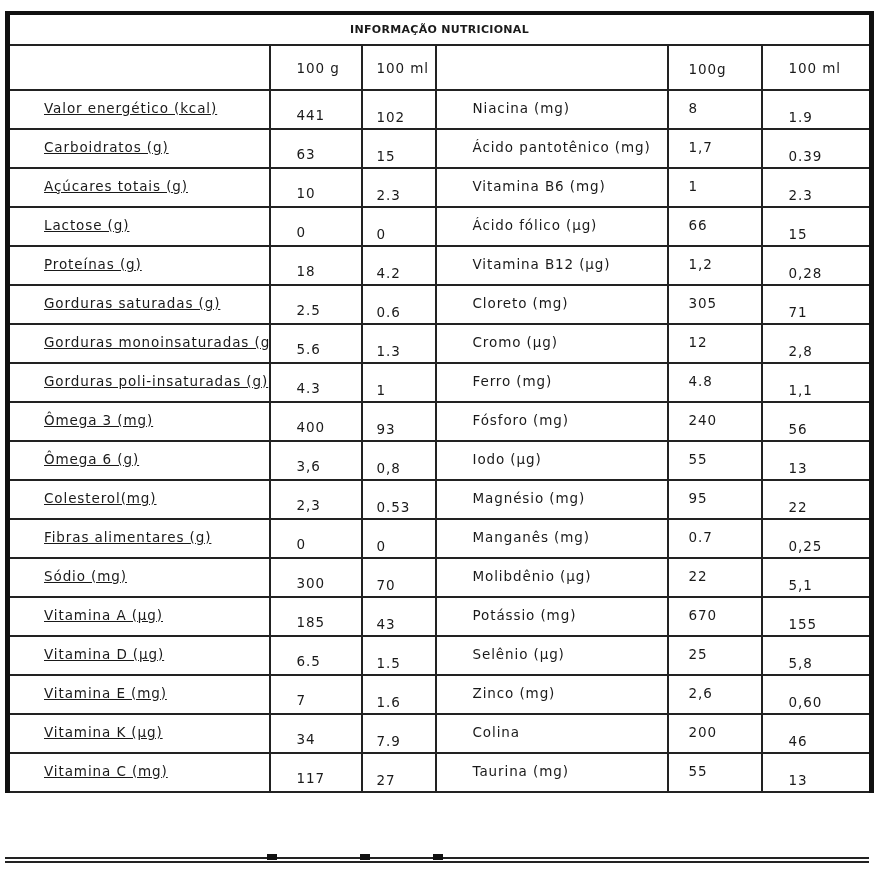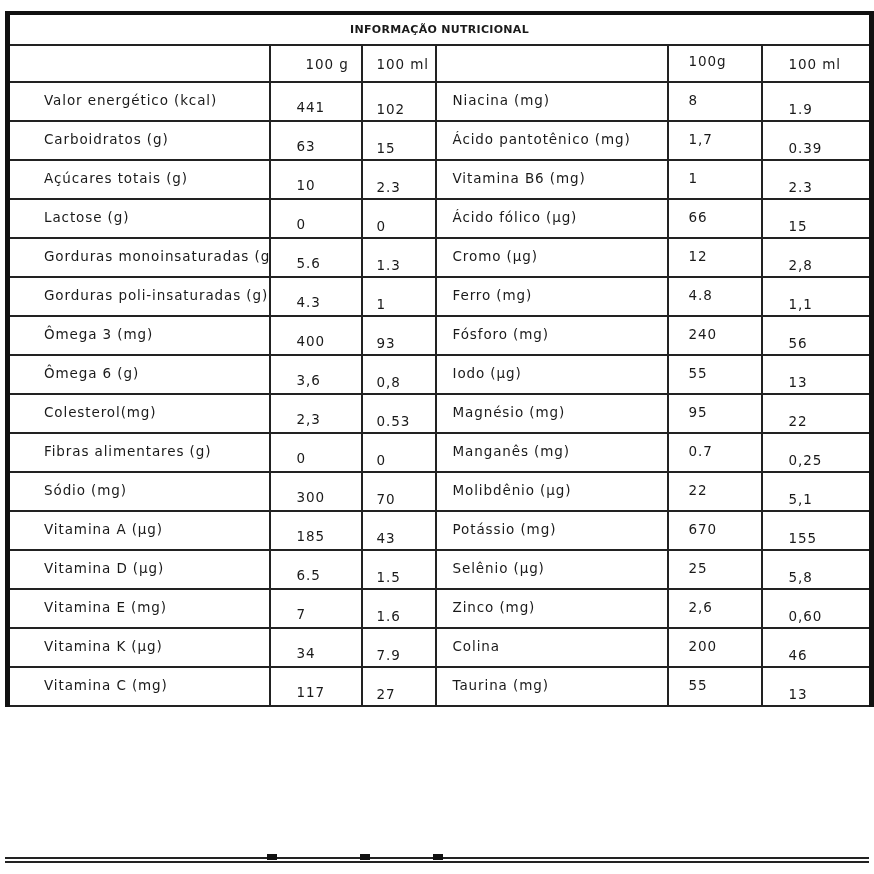--- a/index.html
+++ b/index.html
@@ -6,29 +6,29 @@
   body { width: 874px; height: 874px; position: relative; overflow: hidden;
          font-family: "DejaVu Sans", sans-serif; color: #1a1a1a; }
   .table-wrap { position: absolute; left: 5px; top: 11px; width: 864px; }
   table { border-collapse: collapse; width: 864px; table-layout: fixed;
           border-left: 5px solid #111; border-right: 5px solid #111; border-top: 4px solid #111; }
   td, th { border: 2px solid #222; padding: 0; font-weight: normal; font-size: 13.5px;
            letter-spacing: 0.9px; white-space: nowrap; overflow: hidden; }
   .title-cell { height: 29px; text-align: center; font-weight: bold; font-size: 11px;
                 letter-spacing: 0.3px; border-top: none; }
   .hdr td { height: 28px; vertical-align: middle; }
-  .hdr .c-num { padding-left: 35px; }
+  .hdr .c-num { padding-left: 26px; }
   .hdr .c-num2 { padding-left: 14px; }
-  .hdr .c-r1 { padding-left: 20px; vertical-align: top; padding-top: 7px; margin-left: 32px; }
+  .hdr .c-r1 { padding-left: 20px; vertical-align: top; padding-top: 15px; margin-left: 32px; }
   .hdr .c-r2 { padding-left: 26px; }
   tr.row td { height: 32px; }
-  .lname { padding-left: 34px; vertical-align: middle; padding-bottom: 4px; }
+  .lname { padding-left: 34px; vertical-align: middle; padding-bottom: 4px; text-decoration: underline; }
   .v1 { padding-left: 26px; vertical-align: bottom; padding-bottom: 5px; margin-top: 32px; }
   .v2 { padding-left: 14px; vertical-align: bottom; padding-bottom: 3px; border-radius: 18px; }
-  .rname { padding-left: 16px; vertical-align: middle; padding-bottom: 4px; }
+  .rname { padding-left: 36px; vertical-align: middle; padding-bottom: 4px; }
   .r1 { padding-left: 20px; vertical-align: middle; padding-bottom: 4px; }
   .r2 { padding-left: 26px; vertical-align: bottom; padding-bottom: 3px; }
   .bottom-rule { position: absolute; left: 5px; width: 864px; height: 6px; top: 857px;
                  border-top: 2px solid #222; border-bottom: 2px solid #222; box-sizing: border-box; }
   .post { position: absolute; top: 854px; width: 10px; height: 6px; background: #111; }
 </style>
 </head>
 <body>
 
 <div class="table-wrap">
@@ -79,20 +79,36 @@
         </tr>
         <tr class="row">
           <td class="lname">Lactose (g)</td>
           <td class="v1">0</td>
           <td class="v2">0</td>
           <td class="rname">Ácido fólico (µg)</td>
           <td class="r1">66</td>
           <td class="r2">15</td>
         </tr>
         <tr class="row">
+          <td class="lname">Proteínas (g)</td>
+          <td class="v1">18</td>
+          <td class="v2">4.2</td>
+          <td class="rname">Vitamina B12 (µg)</td>
+          <td class="r1">1,2</td>
+          <td class="r2">0,28</td>
+        </tr>
+        <tr class="row">
+          <td class="lname">Gorduras saturadas (g)</td>
+          <td class="v1">2.5</td>
+          <td class="v2">0.6</td>
+          <td class="rname">Cloreto (mg)</td>
+          <td class="r1">305</td>
+          <td class="r2">71</td>
+        </tr>
+        <tr class="row">
           <td class="lname">Gorduras monoinsaturadas (g)</td>
           <td class="v1">5.6</td>
           <td class="v2">1.3</td>
           <td class="rname">Cromo (µg)</td>
           <td class="r1">12</td>
           <td class="r2">2,8</td>
         </tr>
         <tr class="row">
           <td class="lname">Gorduras poli-insaturadas (g)</td>
           <td class="v1">4.3</td>

